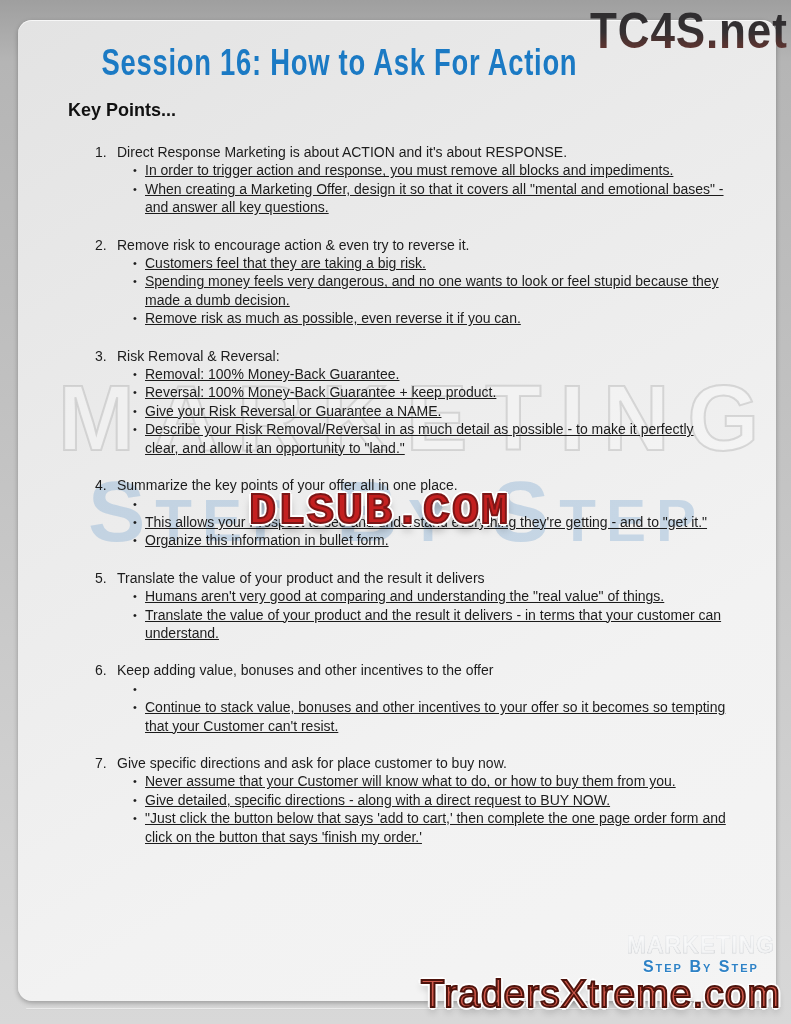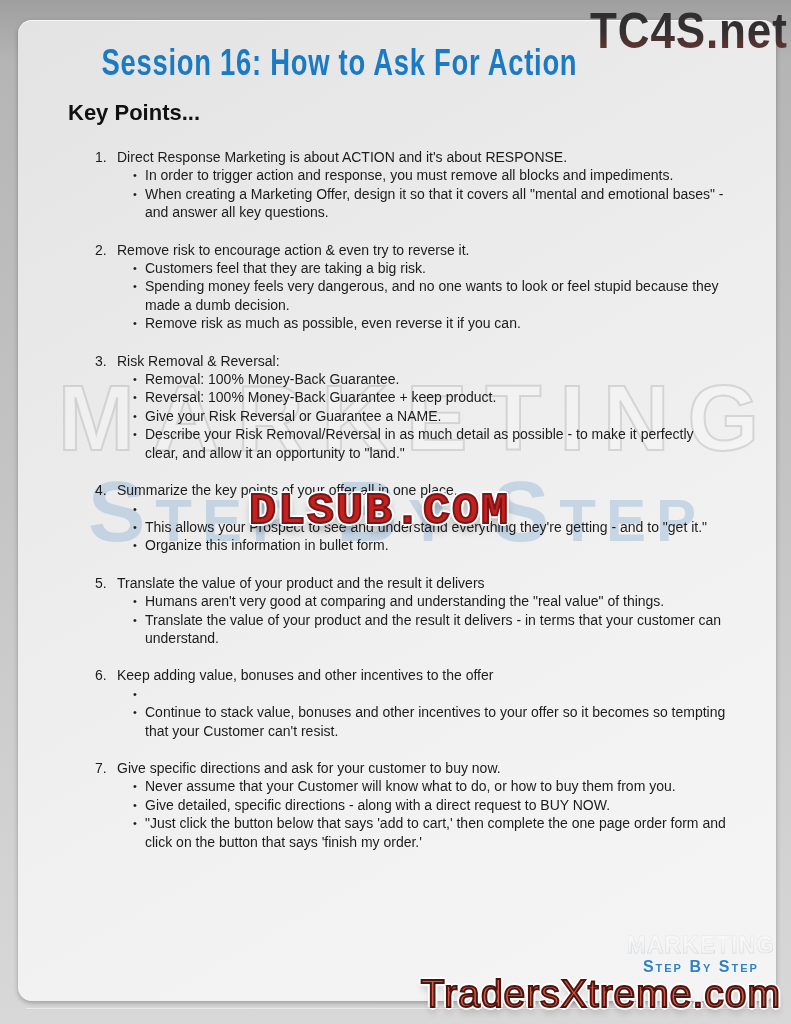--- a/index.html
+++ b/index.html
@@ -32,29 +32,29 @@
     font-size:86px;font-weight:700;letter-spacing:10px;font-variant:small-caps;
     color:rgba(130,170,210,.38);
   }
   
   .content{position:absolute;left:18px;top:20px;width:758px;z-index:2;}
   .title-wrap{margin-top:22px;}
   .title{
     display:inline-block;font-size:37px;font-weight:700;color:#1b7ac4;
     transform:scaleX(.74);transform-origin:50% 50%;letter-spacing:1px;white-space:nowrap;
   }
-  .kp-heading{margin:16px 8px 0 50px;font-size:22px;font-weight:700;color:#111;}
+  .kp-heading{margin:16px 8px 0 50px;font-size:18px;font-weight:700;color:#111;}
   .list{margin-top:22px;font-size:14px;line-height:18.4px;color:#1c1c1c;}
   .item{margin-bottom:19px;}
   .head{display:flex;}
   .num{flex:0 0 22px;margin-left:77px;}
   .head-text{flex:1;padding-right:45px;}
   .bullet{display:flex;}
   .dot{flex:0 0 12px;margin-left:115px;font-size:11px;line-height:18.4px;}
-  .bullet-text{flex:1;padding-right:48px;}
+  .bullet-text{flex:1;padding-right:48px;text-decoration:underline;}
   
   .tc4s{
     position:absolute;top:2px;right:3px;z-index:4;
     font-size:50px;font-weight:700;letter-spacing:1px;white-space:nowrap;
     transform:scaleX(.88);transform-origin:100% 0;
     background:linear-gradient(180deg,#2c2c2e 0%,#343032 52%,#5c3430 78%,#8a4a40 100%);
     -webkit-background-clip:text;background-clip:text;color:transparent;
     text-shadow:none;
   }
   .dlsub{
@@ -209,21 +209,21 @@
         </div>
       <div class="bullet">
           <span class="dot">•</span>
           <span class="bullet-text">Continue to stack value, bonuses and other incentives to your offer so it becomes so tempting that your Customer can't resist.</span>
         </div>
     </div>
 
     <div class="item">
       <div class="head">
         <span class="num">7.</span>
-        <span class="head-text">Give specific directions and ask for your customer to buy now.</span>
+        <span class="head-text">Give specific directions and ask for place customer to buy now.</span>
       </div>
       <div class="bullet">
           <span class="dot">•</span>
           <span class="bullet-text">Never assume that your Customer will know what to do, or how to buy them from you.</span>
         </div>
       <div class="bullet">
           <span class="dot">•</span>
           <span class="bullet-text">Give detailed, specific directions - along with a direct request to BUY NOW.</span>
         </div>
       <div class="bullet">

